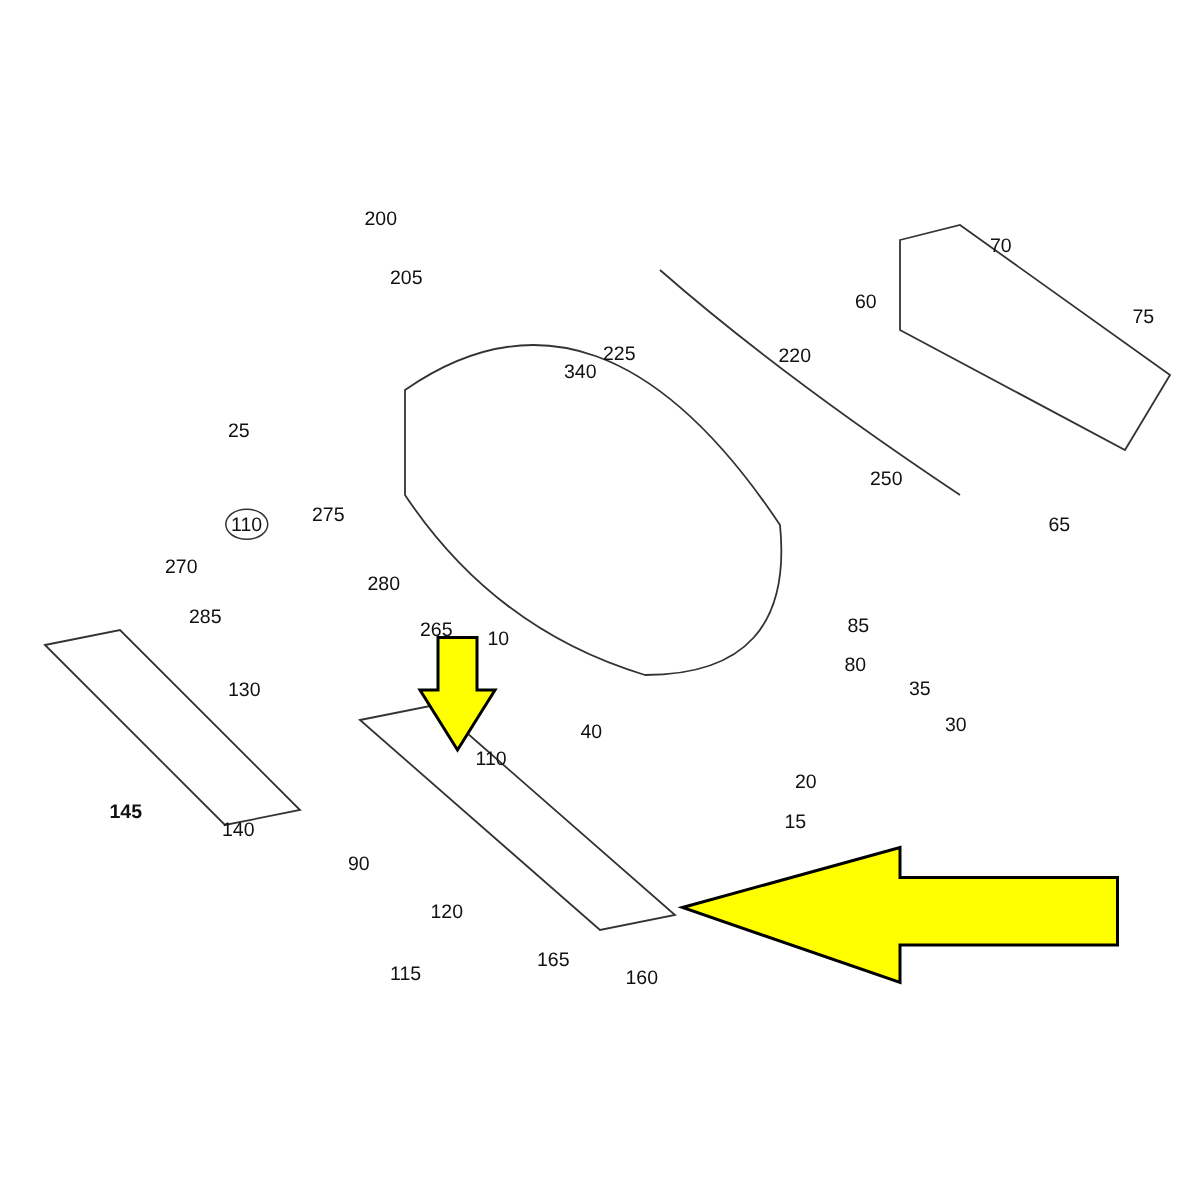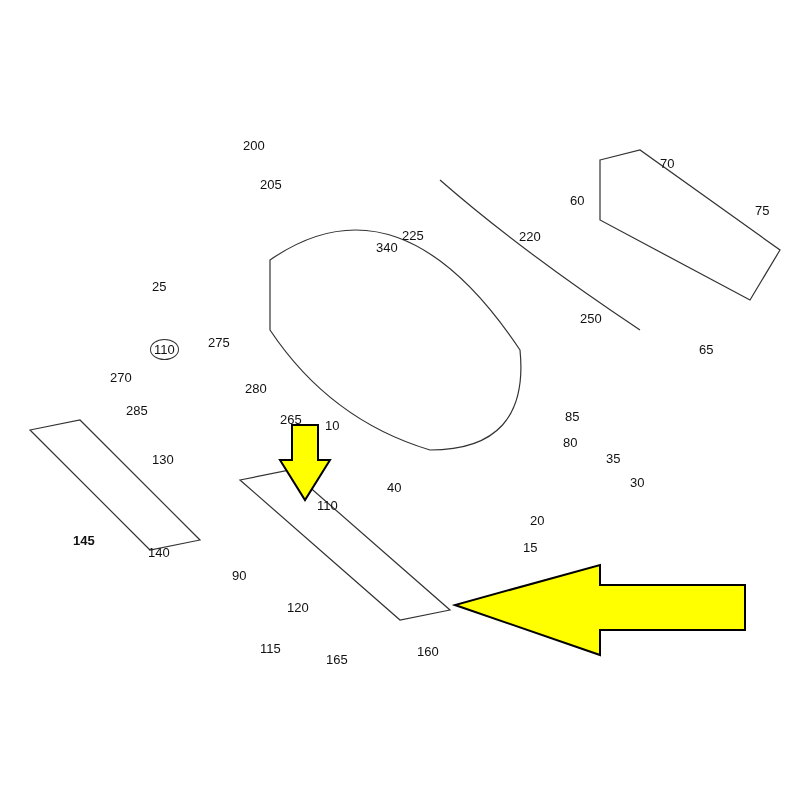--- a/index.html
+++ b/index.html
@@ -48,17 +48,17 @@
       <div class="lbl" style="left: 152px; top: 452px; text-align: right;">130</div>
       <div class="lbl" style="left: 630px; top: 475px;">30</div>
       <div class="lbl" style="left: 387px; top: 480px;">40</div>
       <div class="lbl" style="left: 317px; top: 498px;">110</div>
       <div class="lbl" style="left: 530px; top: 513px;">20</div>
       <div class="lbl" style="left: 73px; top: 533px; font-weight: bold;">145</div>
       <div class="lbl" style="left: 148px; top: 545px;">140</div>
       <div class="lbl" style="left: 523px; top: 540px;">15</div>
       <div class="lbl" style="left: 232px; top: 568px;">90</div>
       <div class="lbl" style="left: 257px; top: 600px; margin-left: 30px;">120</div>
-      <div class="lbl" style="left: 326px; top: 632px; margin-top: 20px;">165</div>
+      <div class="lbl" style="left: 358px; top: 632px;">165</div>
       <div class="lbl" style="left: 260px; top: 641px;">115</div>
       <div class="lbl" style="left: 417px; top: 644px;">160</div>
     </div>
 </div>
 
 </body></html>

